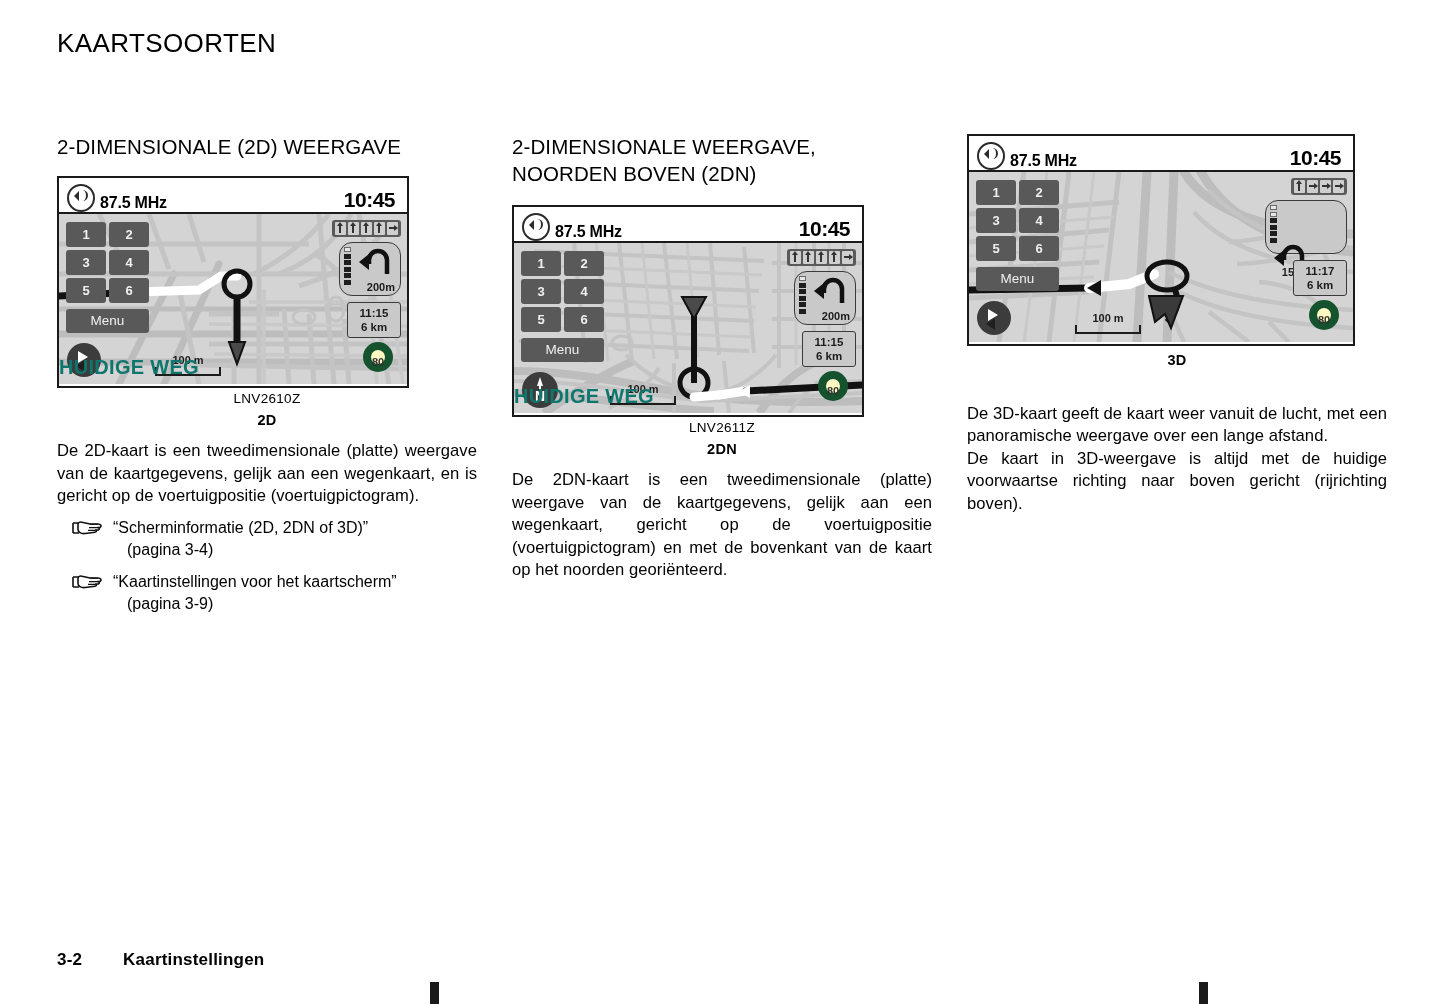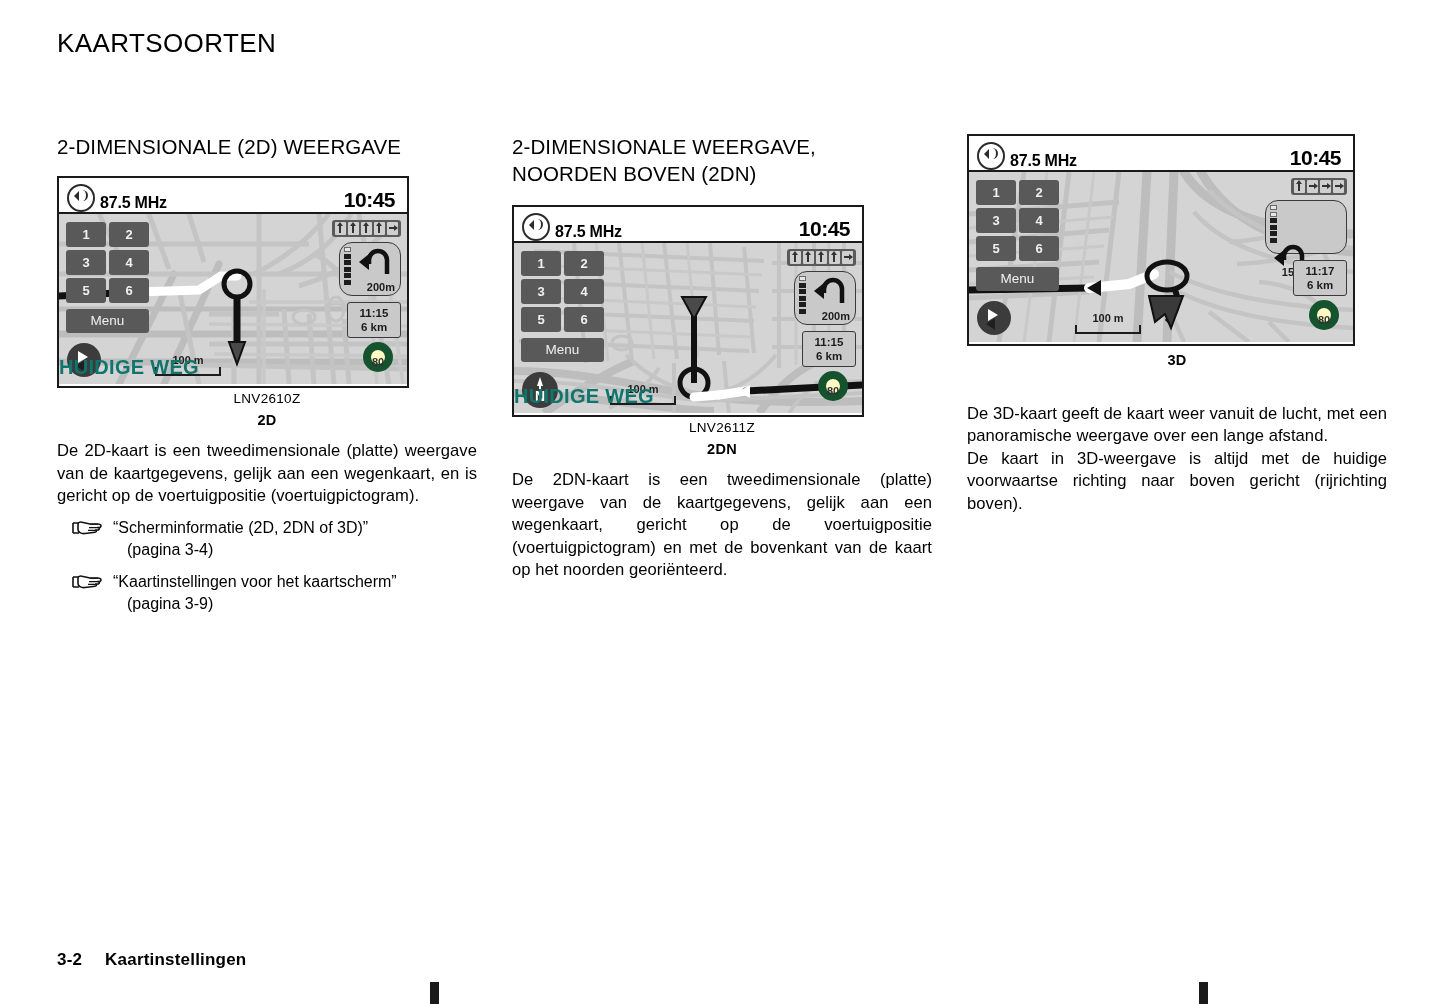--- a/index.html
+++ b/index.html
@@ -95,21 +95,21 @@
   .ref-sub { display: block; padding-left: 14px; }
 
   .footer {
     position: absolute;
     left: 57px;
     bottom: 34px;
     font-size: 17px;
     font-weight: bold;
     letter-spacing: 0.2px;
   }
-  .footer .pg { margin-right: 18px; }
+  .footer .pg { margin-right: 36px; }
   .crop-mark {
     position: absolute;
     bottom: 0px;
     width: 9px;
     height: 22px;
     background: #1a1a1a;
   }
   .crop-left { left: 430px; }
   .crop-right { left: 1199px; }
 

